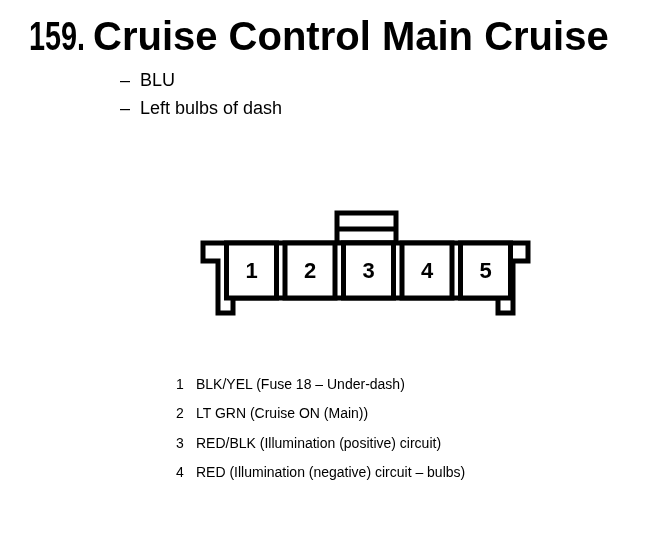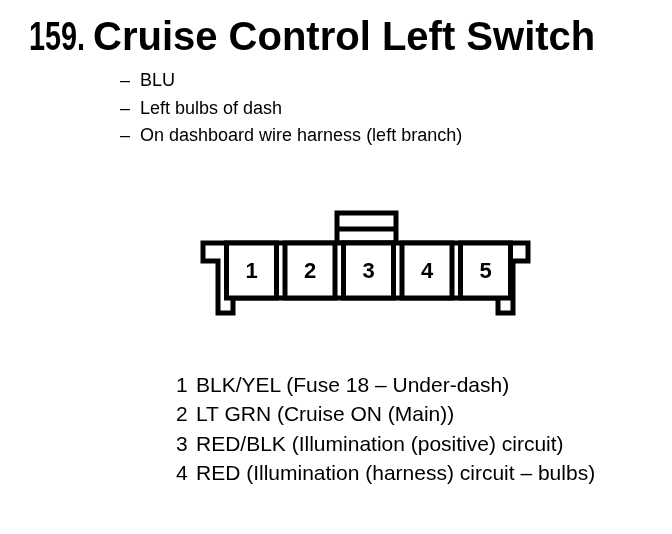--- a/index.html
+++ b/index.html
@@ -67,49 +67,46 @@
     font-size: 22px;
     font-weight: bold;
     text-anchor: middle;
   }
 
   
   .pin-list {
     position: absolute;
     left: 176px;
     top: 370px;
-    font-size: 21px;
+    font-size: 14px;
     line-height: 29.4px;
   }
   .pin-row { white-space: nowrap; }
   .pin-num {
     display: inline-block;
     width: 13px;
     margin-right: 7px;
   }
 </style>
 </head>
 <body>
 
 <div class="page">
 
   <div class="header">
     <span class="num">159.</span>
-    <span class="text">Cruise Control Left Switch</span>
+    <span class="text">Cruise Control Main Cruise</span>
   </div>
 
   <div class="notes">
     <div class="note-line">
       <span class="note-marker">–</span><span>BLU</span>
     </div>
     <div class="note-line">
       <span class="note-marker">–</span><span>Left bulbs of dash</span>
-    </div>
-    <div class="note-line">
-      <span class="note-marker">–</span><span>On dashboard wire harness (left branch)</span>
     </div>
   </div>
 
   <svg class="connector" width="340" height="115" viewBox="195 205 340 115">
     <g class="connector-shapes">
       <rect x="337" y="213" width="59" height="30"></rect>
       <line x1="337" y1="229" x2="396" y2="229"></line>
       <path d="M 203,261 L 203,243 L 528,243 L 528,261 L 513,261 L 513,313 L 498,313 L 498,298 L 233,298 L 233,313 L 218,313 L 218,261 Z"></path>
       <rect x="226.5" y="243" width="50" height="55"></rect>
       <rect x="285" y="243" width="50" height="55"></rect>
@@ -130,17 +127,17 @@
     <div class="pin-row">
       <span class="pin-num">1</span><span class="pin-desc">BLK/YEL (Fuse 18 – Under-dash)</span>
     </div>
     <div class="pin-row">
       <span class="pin-num">2</span><span class="pin-desc">LT GRN (Cruise ON (Main))</span>
     </div>
     <div class="pin-row">
       <span class="pin-num">3</span><span class="pin-desc">RED/BLK (Illumination (positive) circuit)</span>
     </div>
     <div class="pin-row">
-      <span class="pin-num">4</span><span class="pin-desc">RED (Illumination (harness) circuit – bulbs)</span>
+      <span class="pin-num">4</span><span class="pin-desc">RED (Illumination (negative) circuit – bulbs)</span>
     </div>
   </div>
 
 </div>
 
 </body></html>

